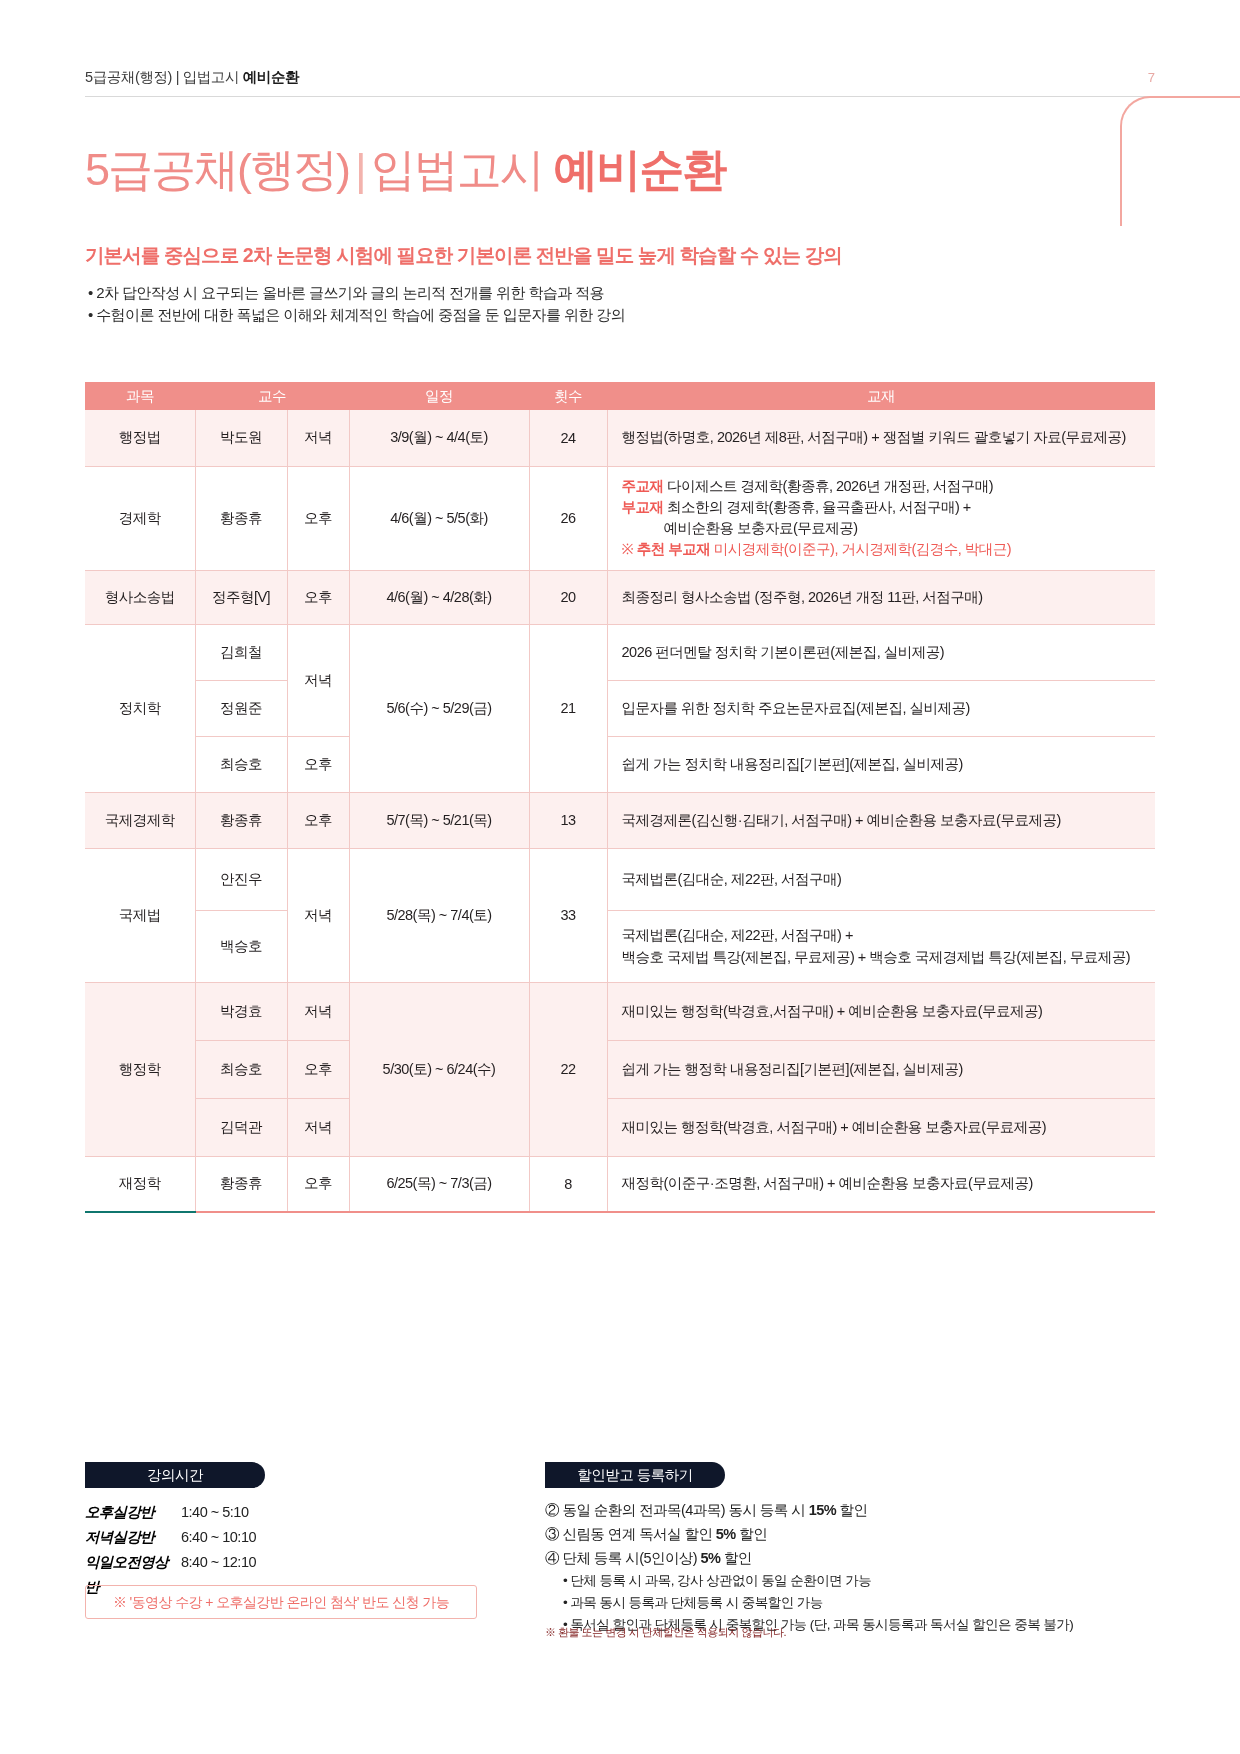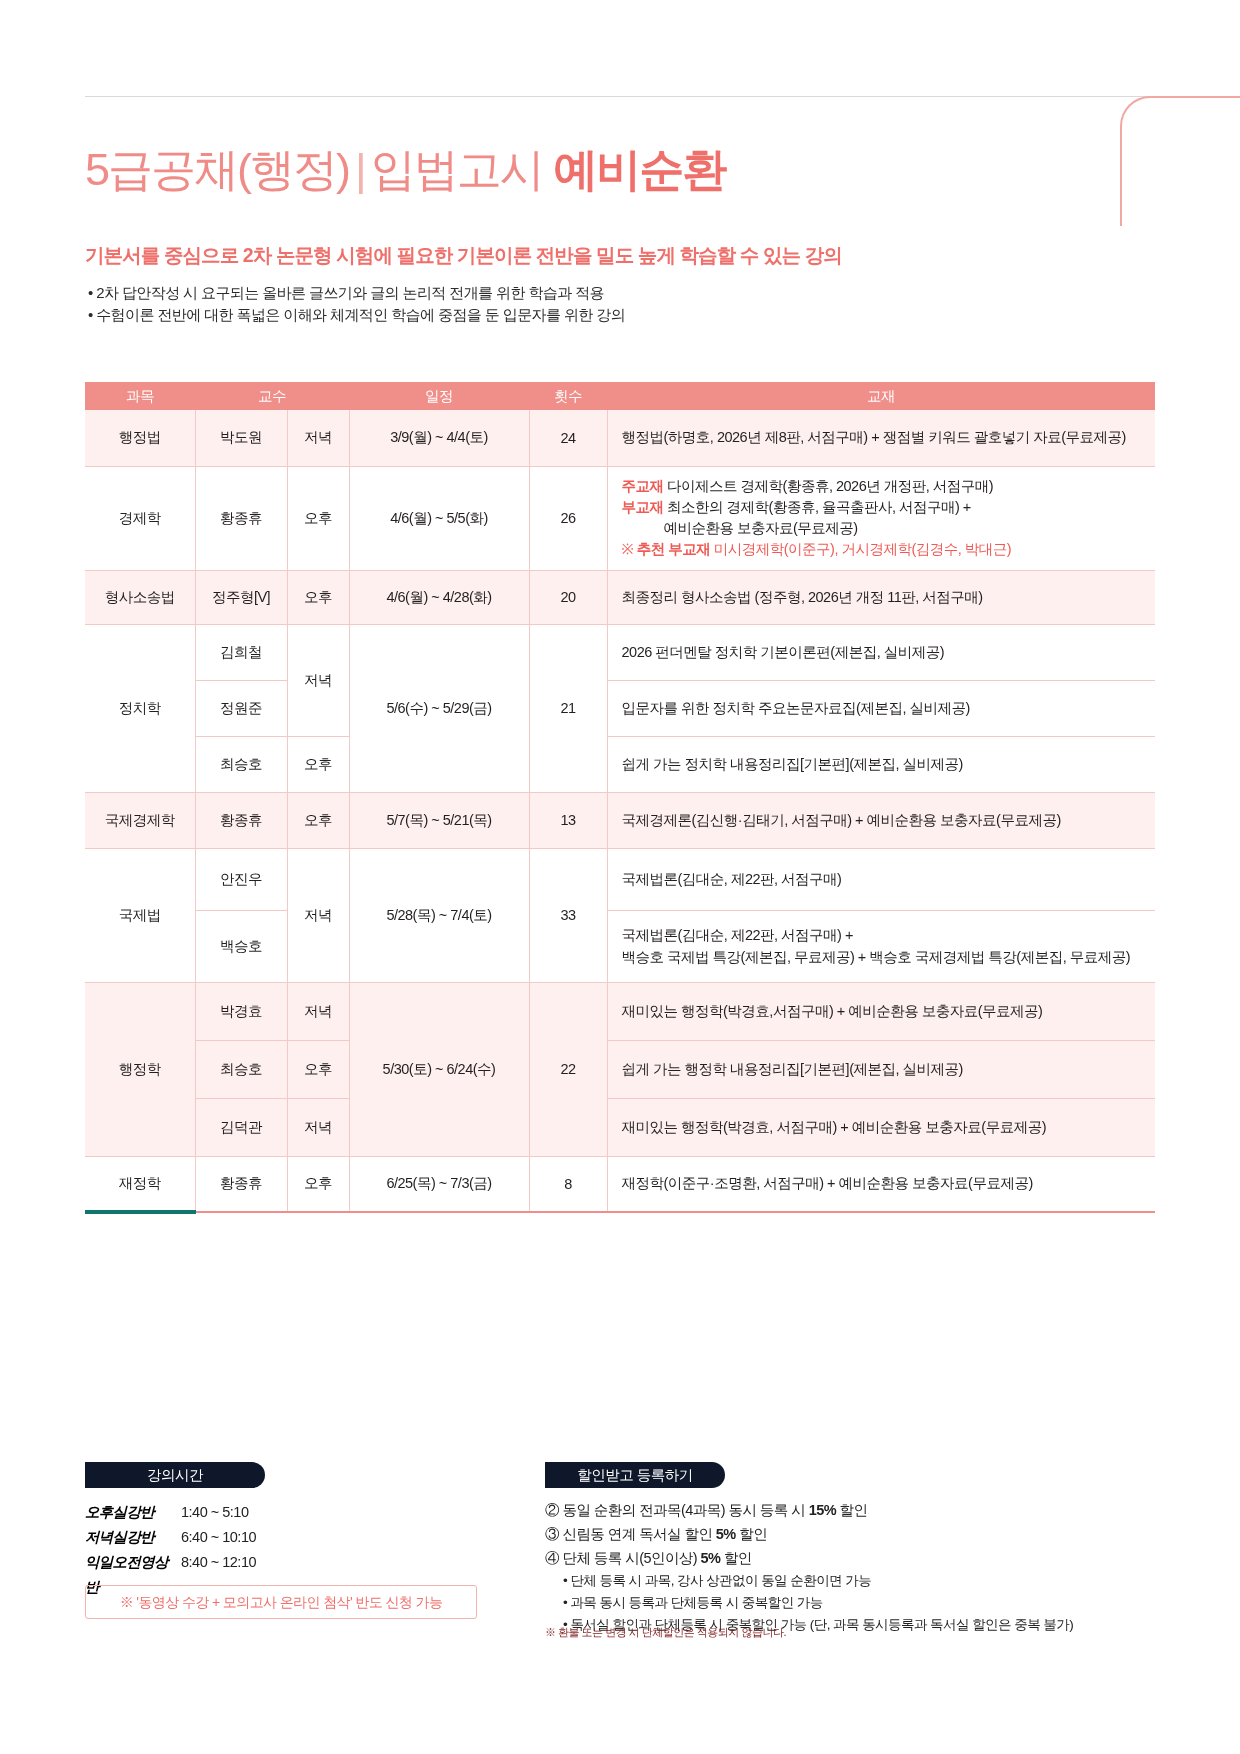--- a/index.html
+++ b/index.html
@@ -101,20 +101,26 @@
     font-size:14.5px; line-height:24px; color:#222; letter-spacing:-0.55px; }
   .disc-list .sub { padding-left:18px; font-size:13.5px; line-height:22px; }
   .disc-list b { font-weight:bold; }
   .disc-foot { position:absolute; left:545px; top:1625px; font-size:11px; color:#7f1d1d; letter-spacing:-0.5px; }
 </style>
 </head>
 <body>
 
 <div class="page">
 
+  <div class="header-row">
+    <div class="header-left">
+      <span>5급공채(행정) | 입법고시 </span><span class="bold">예비순환</span>
+    </div>
+    <div class="header-pagenum">7</div>
+  </div>
   <div class="header-rule"></div>
   <div class="corner"></div>
 
   <div class="title">
     <span>5급공채(행정)</span><span class="sep">|</span><span>입법고시</span>
     <span class="strong">예비순환</span>
   </div>
 
   <div class="subtitle">기본서를 중심으로 2차 논문형 시험에 필요한 기본이론 전반을 밀도 높게 학습할 수 있는 강의</div>
 
@@ -232,21 +238,21 @@
           <td class="rowband">오후</td>
           <td class="rowband left">쉽게 가는 행정학 내용정리집[기본편](제본집, 실비제공)</td>
         </tr>
         <tr class="rowband" style="height:58px">
           <td class="rowband">김덕관</td>
           <td class="rowband">저녁</td>
           <td class="rowband left">재미있는 행정학(박경효, 서점구매) + 예비순환용 보충자료(무료제공)</td>
         </tr>
 
         <tr style="height:56px">
-          <td class="subject" style="border-bottom:4px solid #0f766e">재정학</td>
+          <td class="subject" style="border-bottom:2px solid #0f766e">재정학</td>
           <td style="border-bottom:2px solid #f08f8a">황종휴</td>
           <td style="border-bottom:2px solid #f08f8a">오후</td>
           <td class="datecell" style="border-bottom:2px solid #f08f8a">6/25(목) ~ 7/3(금)</td>
           <td class="cnt" style="border-bottom:2px solid #f08f8a">8</td>
           <td class="left" style="border-bottom:2px solid #f08f8a">재정학(이준구·조명환, 서점구매) + 예비순환용 보충자료(무료제공)</td>
         </tr>
       </tbody>
     </table>
   </div>
 
@@ -258,21 +264,21 @@
     </div>
     <div class="row">
       <div class="nm">저녁실강반</div>
       <div class="vl">6:40 ~ 10:10</div>
     </div>
     <div class="row">
       <div class="nm">익일오전영상반</div>
       <div class="vl">8:40 ~ 12:10</div>
     </div>
   </div>
-  <div class="time-note">※ '동영상 수강 + 모의고사 온라인 첨삭' 반도 신청 가능</div>
+  <div class="time-note">※ '동영상 수강 + 오후실강반 온라인 첨삭' 반도 신청 가능</div>
 
   <div class="sec-label disc-label">할인받고 등록하기</div>
   <div class="disc-list">
     <div>
       <span>② 동일 순환의 전과목(4과목) 동시 등록 시 </span><b>15%</b><span> 할인</span>
     </div>
     <div>
       <span>③ 신림동  연계 독서실 할인 </span><b>5%</b><span> 할인</span>
     </div>
     <div>

